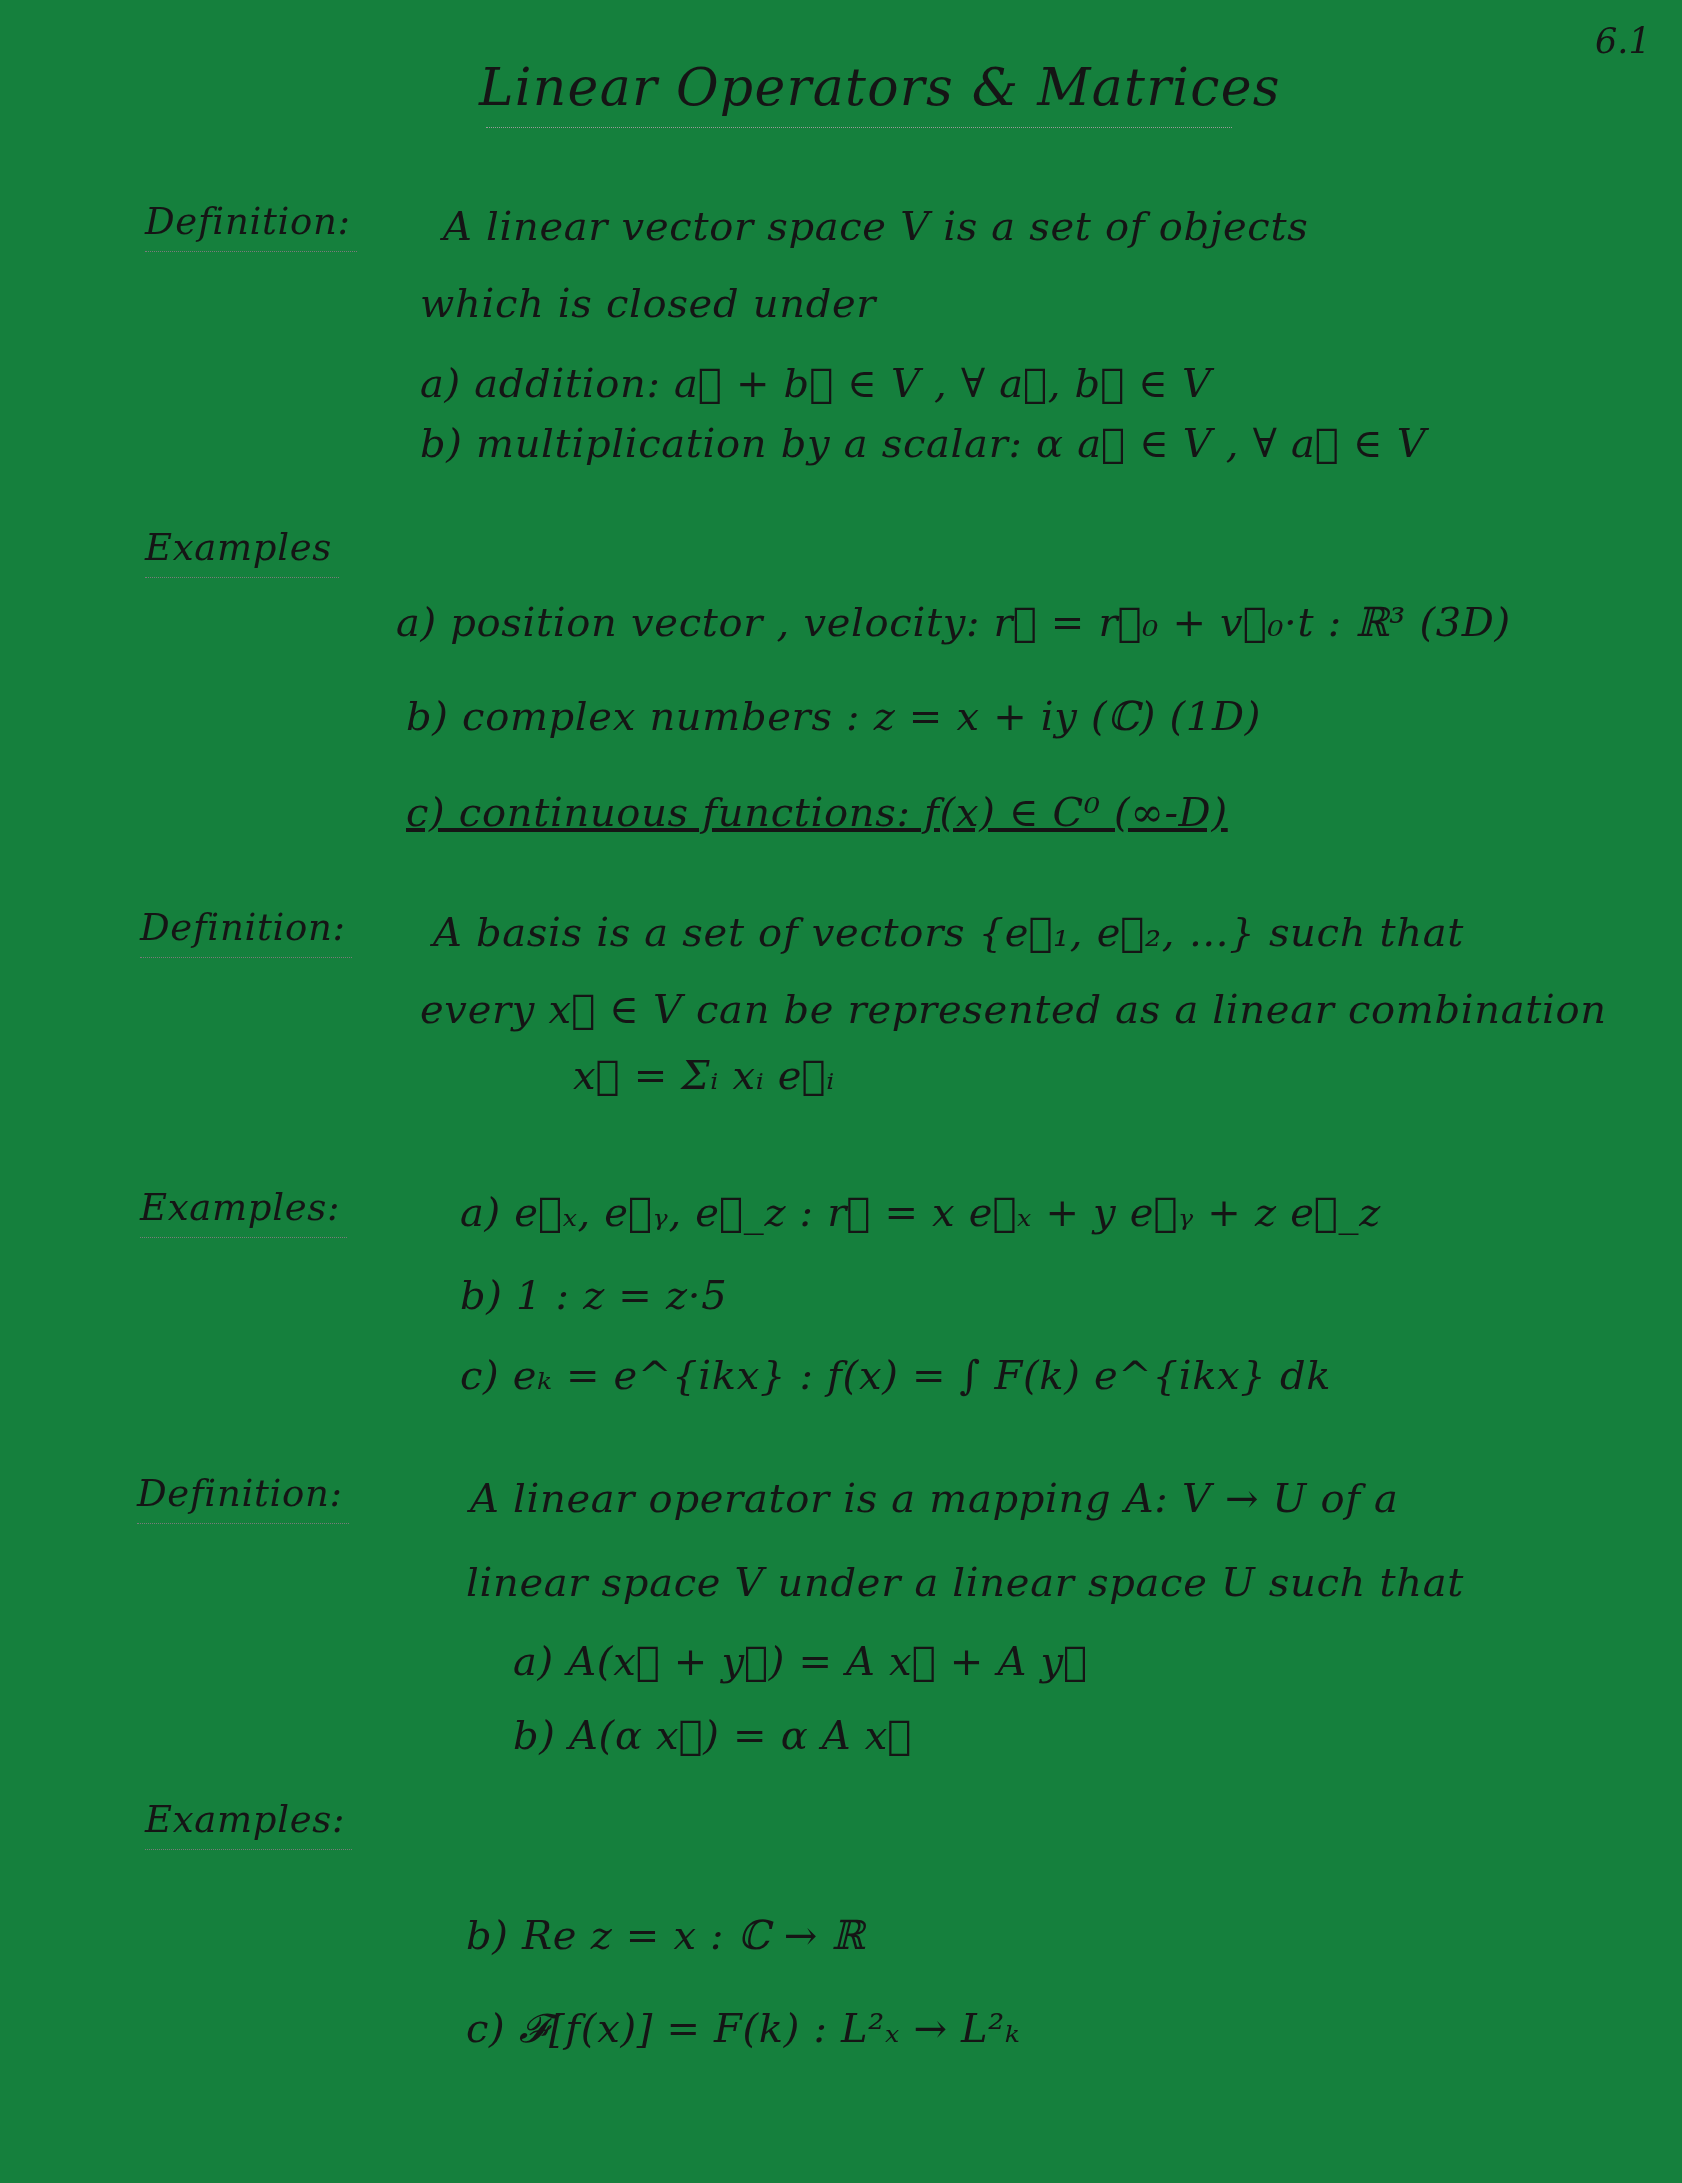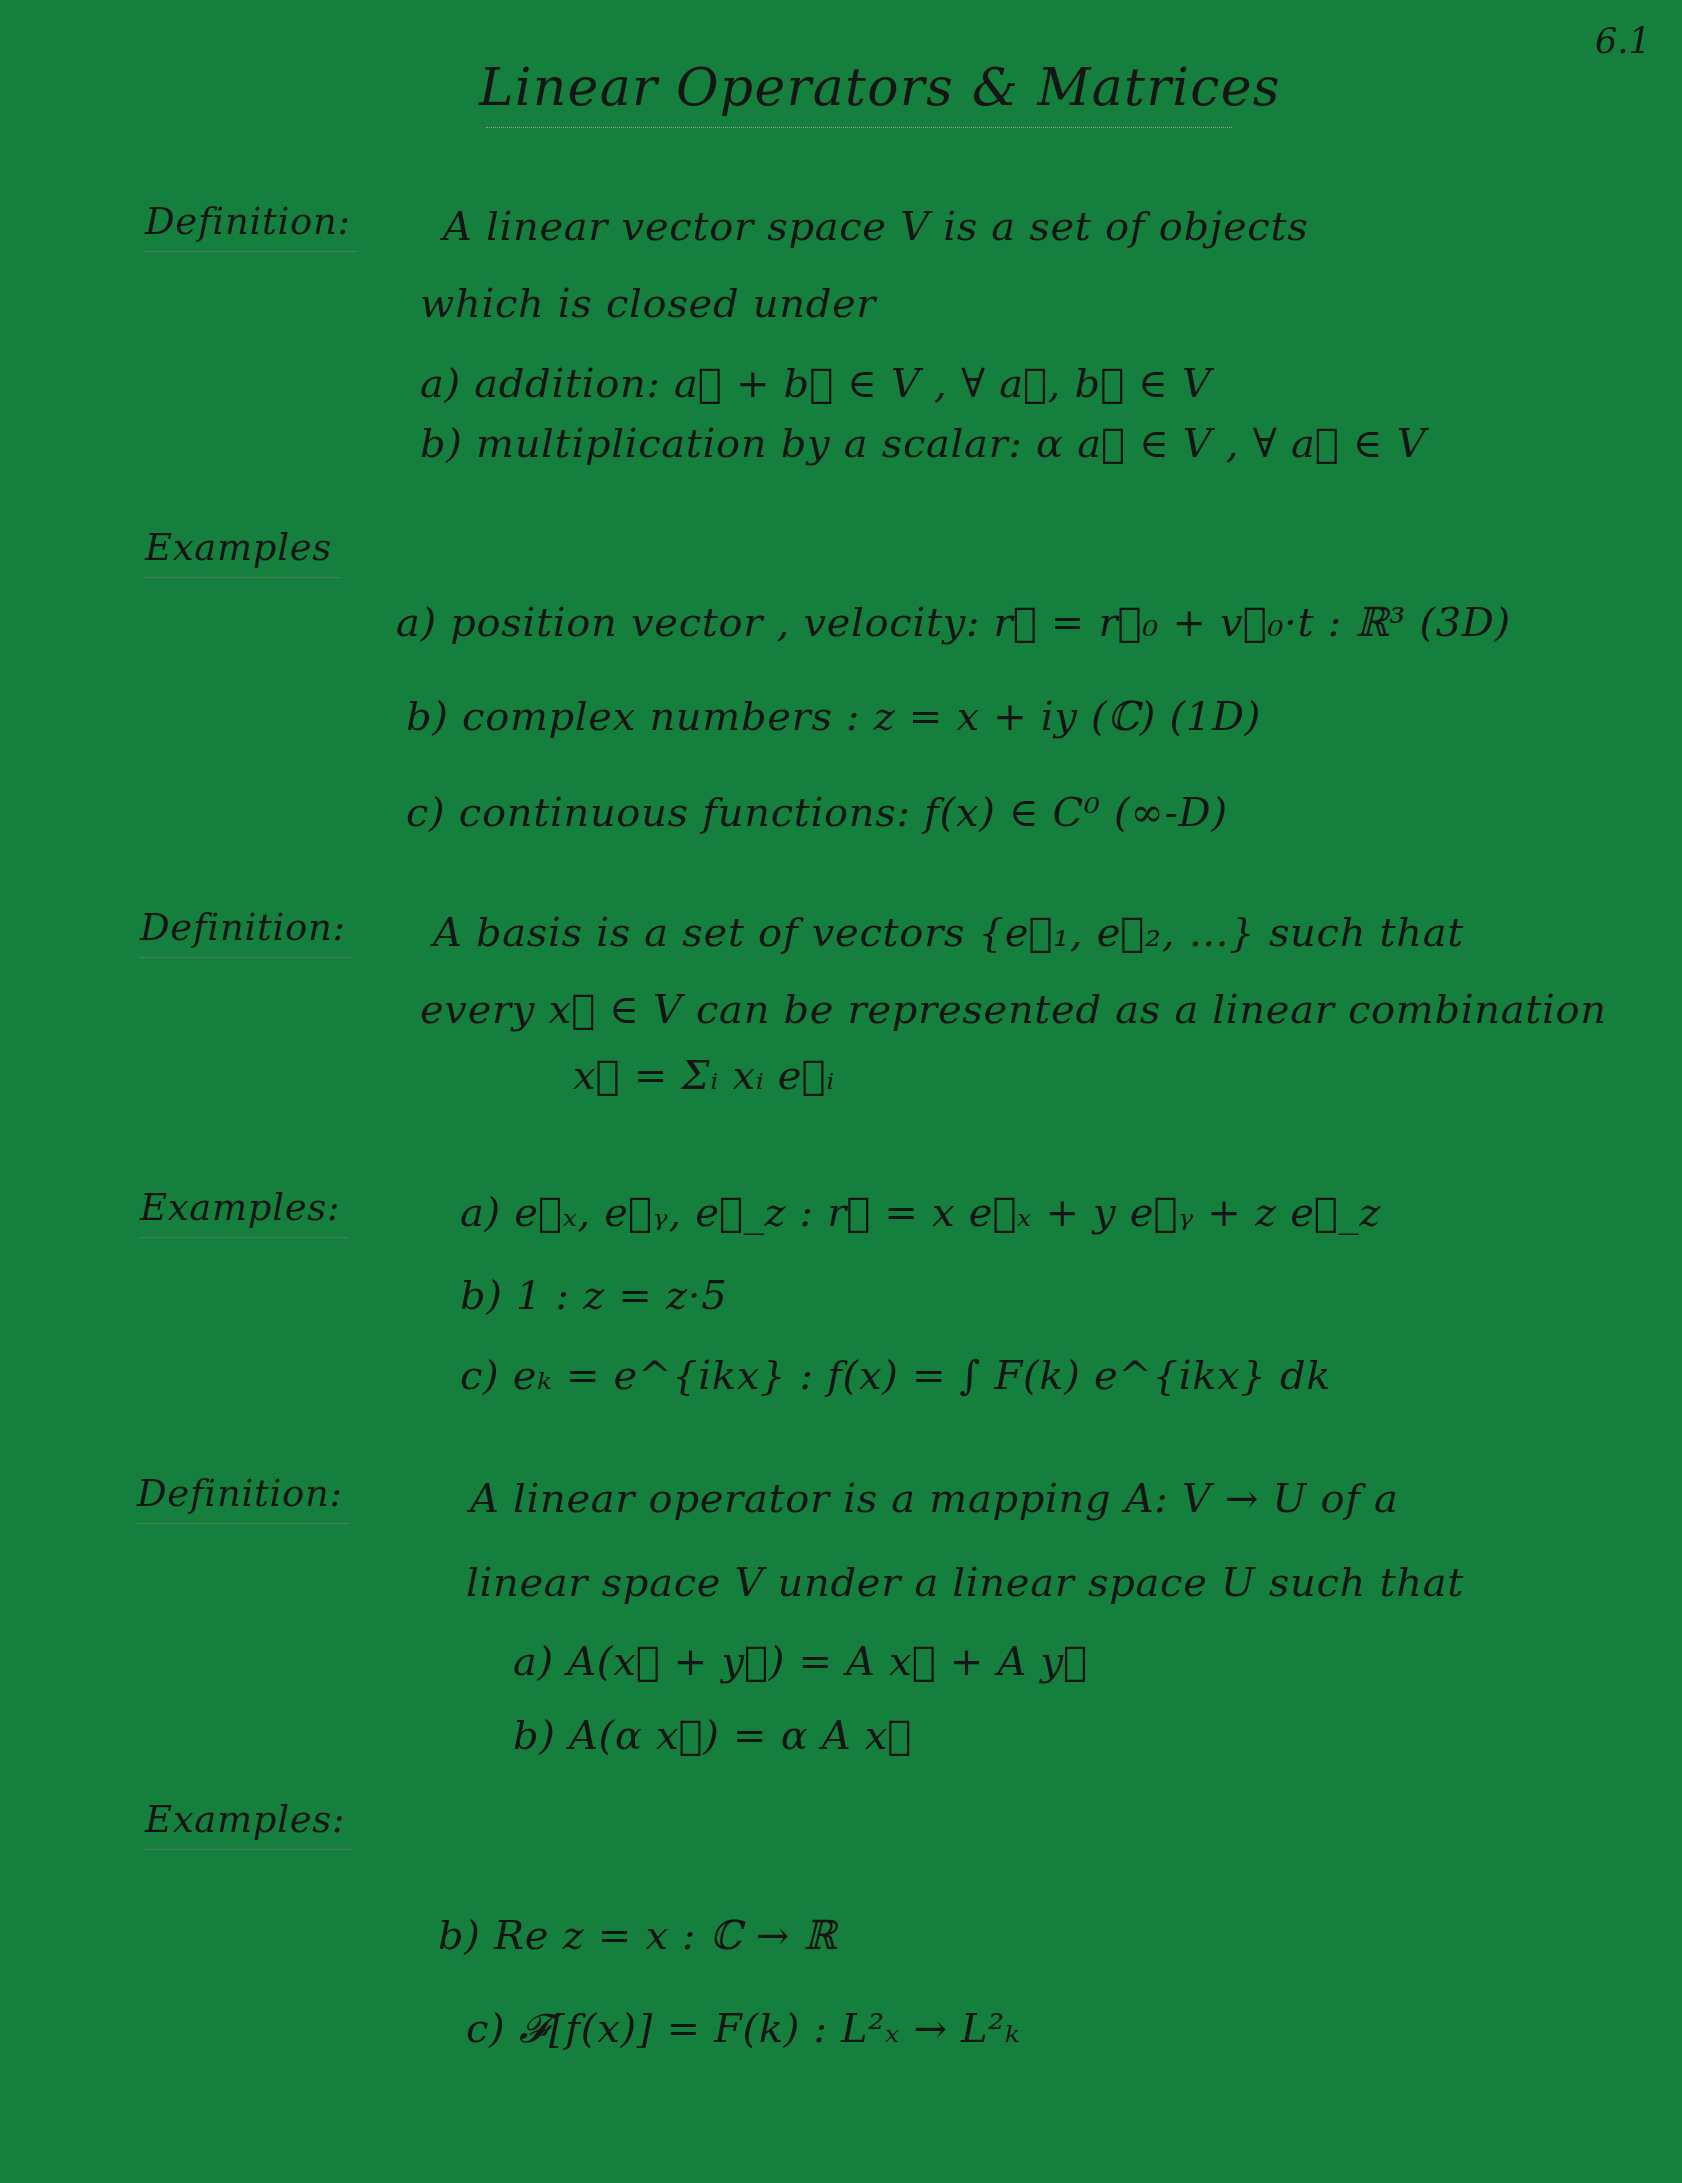--- a/index.html
+++ b/index.html
@@ -37,36 +37,36 @@
 
   <div class="hand label" style="left:145px; top:200px;">Definition:</div>
   <div class="hand line" style="left:443px; top:203px;">A linear vector space V is a set of objects</div>
   <div class="hand line" style="left:420px; top:280px;">which is closed under</div>
   <div class="hand line" style="left:420px; top:360px;">a) addition:   a⃗ + b⃗ ∈ V ,  ∀ a⃗, b⃗ ∈ V</div>
   <div class="hand line" style="left:420px; top:420px;">b) multiplication by a scalar:   α a⃗ ∈ V ,  ∀ a⃗ ∈ V</div>
 
   <div class="hand label" style="left:145px; top:526px;">Examples</div>
   <div class="hand line" style="left:396px; top:599px;">a)  position vector , velocity:   r⃗ = r⃗₀ + v⃗₀·t  :  ℝ³  (3D)</div>
   <div class="hand line" style="left:406px; top:693px;">b)  complex numbers :   z = x + iy   (ℂ)   (1D)</div>
-  <div class="hand line" style="left:406px; top:789px;">c)  continuous functions:   f(x) ∈ C⁰   (∞-D)</div>
+  <div class="hand line" style="left:406px; top:789px;text-decoration:underline;">c)  continuous functions:   f(x) ∈ C⁰   (∞-D)</div>
 
   <div class="hand label" style="left:140px; top:906px;">Definition:</div>
   <div class="hand line" style="left:433px; top:909px;">A basis is a set of vectors {e⃗₁, e⃗₂, …} such that</div>
   <div class="hand line" style="left:420px; top:986px;">every x⃗ ∈ V can be represented as a linear combination</div>
   <div class="hand line" style="left:573px; top:1052px;">x⃗ = Σᵢ xᵢ e⃗ᵢ</div>
 
   <div class="hand label" style="left:140px; top:1186px;">Examples:</div>
   <div class="hand line" style="left:460px; top:1189px;">a)   e⃗ₓ, e⃗ᵧ, e⃗_z :    r⃗ = x e⃗ₓ + y e⃗ᵧ + z e⃗_z</div>
   <div class="hand line" style="left:460px; top:1272px;">b)   1 :    z = z·5</div>
   <div class="hand line" style="left:460px; top:1352px;">c)   eₖ = e^{ikx} :   f(x) = ∫ F(k) e^{ikx} dk</div>
 
   <div class="hand label" style="left:137px; top:1472px;">Definition:</div>
   <div class="hand line" style="left:470px; top:1475px;">A linear operator is a mapping A: V → U of a</div>
   <div class="hand line" style="left:466px; top:1559px;">linear space V under a linear space U such that</div>
   <div class="hand line" style="left:513px; top:1638px;">a)  A(x⃗ + y⃗) = A x⃗ + A y⃗</div>
   <div class="hand line" style="left:513px; top:1712px;">b)  A(α x⃗) = α A x⃗</div>
 
   <div class="hand label" style="left:145px; top:1798px;">Examples:</div>
-  <div class="hand line" style="left:438px; top:1912px;">b)    Re z = x        :   ℂ → ℝ</div>
+  <div class="hand line" style="left:466px; top:1912px;">b)    Re z = x        :   ℂ → ℝ</div>
   <div class="hand line" style="left:466px; top:2005px;">c)  𝓕[f(x)] = F(k) :    L²ₓ → L²ₖ</div>
 
 </div>
 
 
 </body></html>

